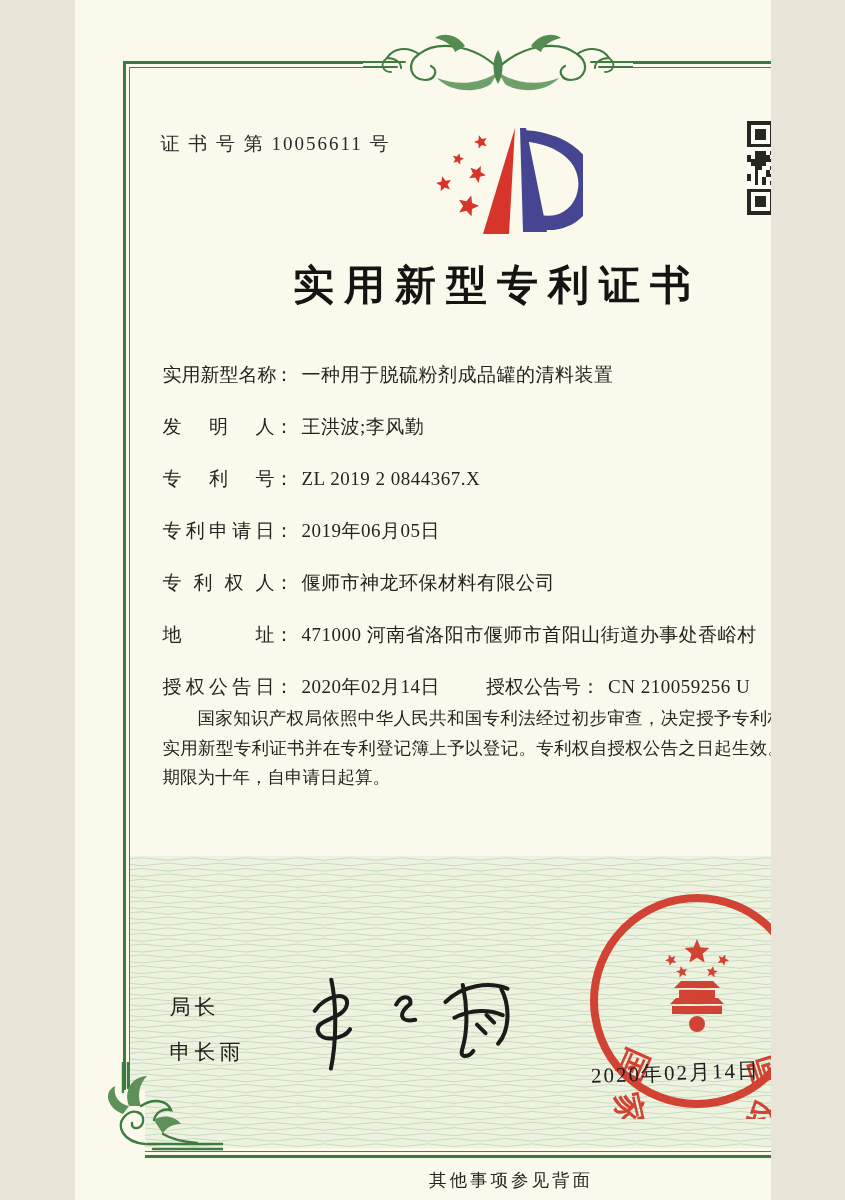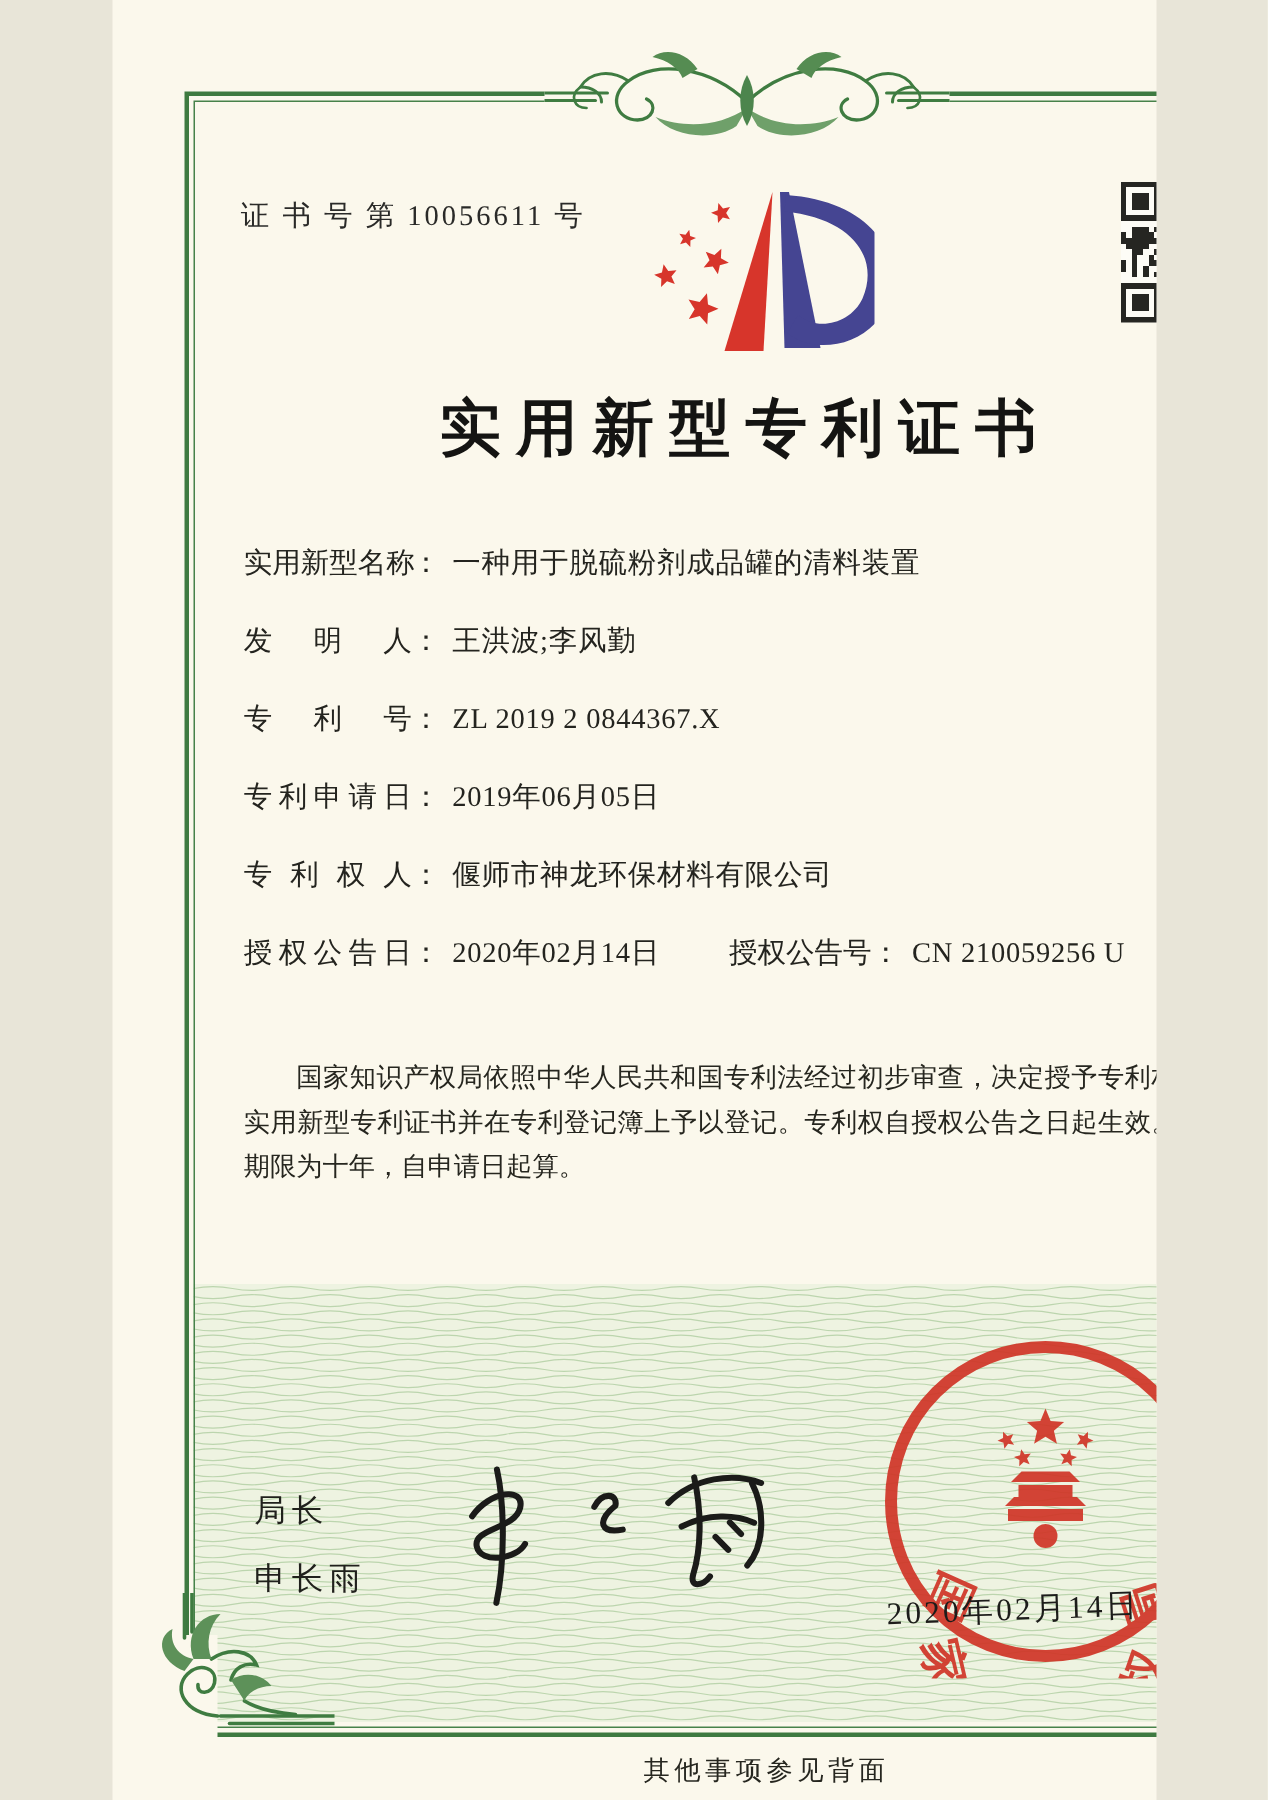--- a/index.html
+++ b/index.html
@@ -435,20 +435,23 @@
     <div class="f-row">
       <span class="f-label">专利号</span><span class="f-colon">：</span><span class="f-value">ZL 2019 2 0844367.X</span>
     </div>
     <div class="f-row">
       <span class="f-label">专利申请日</span><span class="f-colon">：</span><span class="f-value">2019年06月05日</span>
     </div>
     <div class="f-row">
       <span class="f-label">专利权人</span><span class="f-colon">：</span><span class="f-value">偃师市神龙环保材料有限公司</span>
     </div>
     <div class="f-row">
+      <span class="f-label">地址</span><span class="f-colon">：</span><span class="f-value">471000 河南省洛阳市偃师市首阳山街道办事处香峪村</span>
+    </div>
+    <div class="f-row">
       <span class="f-label">授权公告日</span><span class="f-colon">：</span><span class="f-value">2020年02月14日</span><span class="f-group2"><span>授权公告号</span><span>：</span><span class="f-value">CN 210059256 U</span></span>
     </div>
   </div>
 
   <div class="paras">
     <p>国家知识产权局依照中华人民共和国专利法经过初步审查，决定授予专利权，颁发实用新型专利证书并在专利登记簿上予以登记。专利权自授权公告之日起生效。专利权期限为十年，自申请日起算。</p>
   </div>
 
   <div class="signer">
     <div>局长</div>

